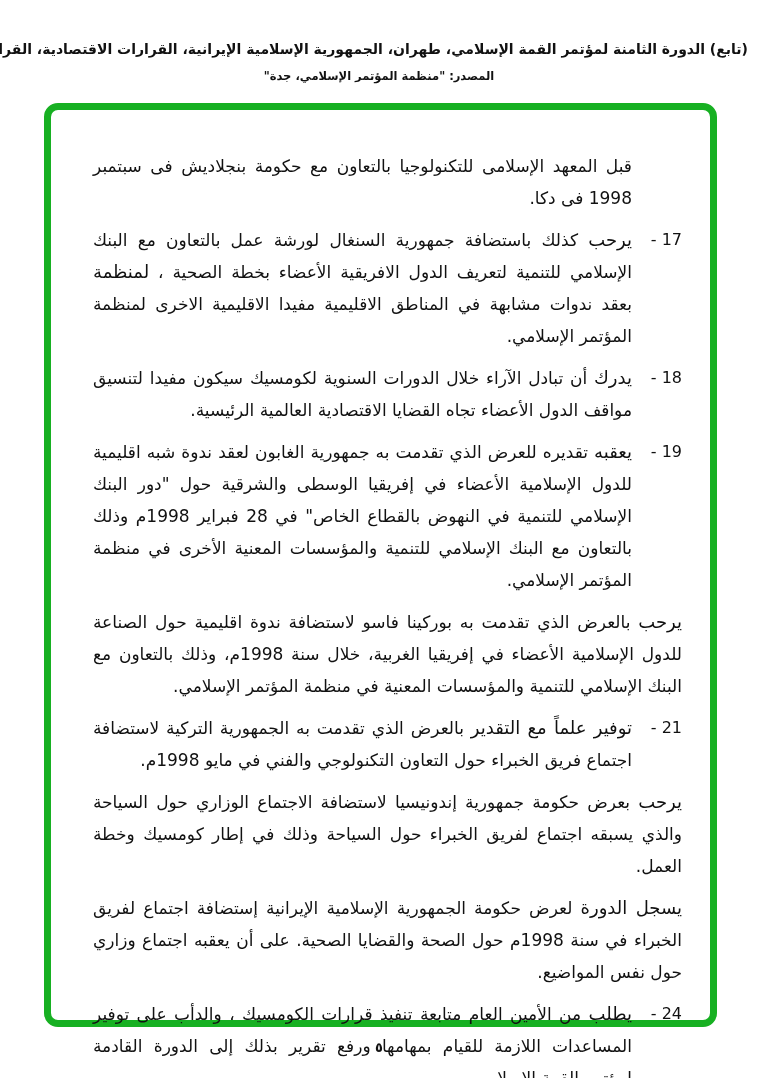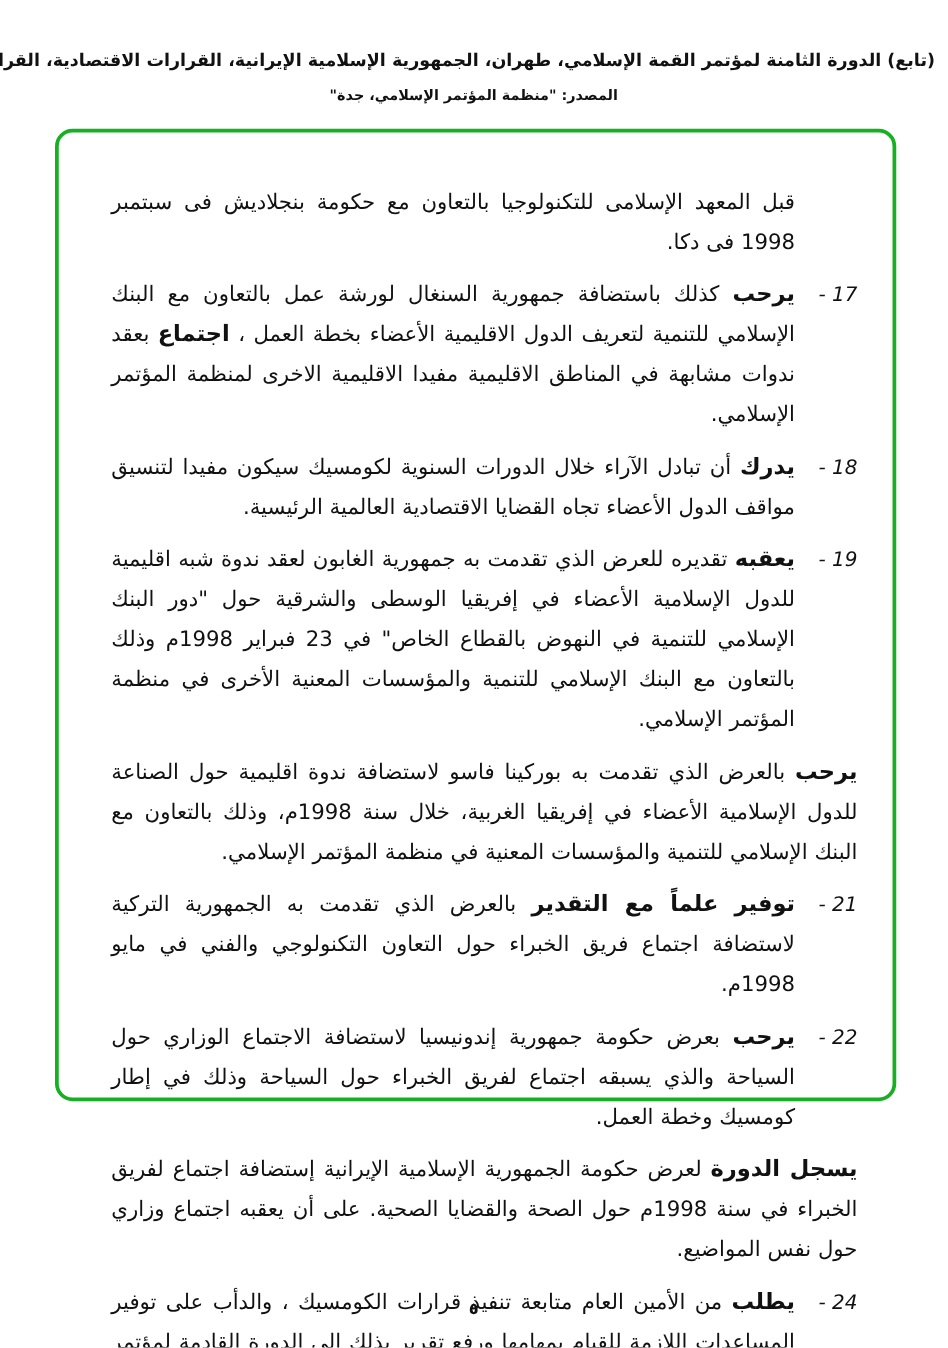--- a/index.html
+++ b/index.html
@@ -34,23 +34,23 @@
     direction: rtl;
     text-align: center;
     font-size: 11.5px;
     font-weight: bold;
   }
   .frame {
     position: absolute;
     left: 44px;
     top: 103px;
     width: 673px;
-    height: 778px;
+    height: 924px;
     box-sizing: border-box;
-    border: 3px solid #b91c1c;
+    border: 7px solid #b91c1c;
     border-radius: 14px;
   }
   .content {
     position: absolute;
     top: 40px;
     left: 42px;
     right: 28px;
     direction: rtl;
   }
   .cont {
@@ -63,31 +63,30 @@
     display: flex;
     margin-bottom: 10px;
     direction: rtl;
   }
   .num {
     flex: 0 0 44px;
     margin-left: 6px;
     font-size: 16px;
     line-height: 32px;
     white-space: nowrap;
-    font-style: italic;
   }
   .txt {
     flex: 1;
     margin: 0;
     text-align: justify;
     font-size: 17px;
     line-height: 32px;
   }
   .kw {
-    font-weight: bold;
+    font-weight: normal;
     font-size: 18px;
   }
   .pagenum {
     position: absolute;
     top: 1040px;
     left: 0;
     right: 0;
     text-align: center;
     font-size: 13px;
     font-weight: bold;
@@ -98,39 +97,38 @@
 
 <div class="hdr1">(تابع) الدورة الثامنة لمؤتمر القمة الإسلامي، طهران، الجمهورية الإسلامية الإيرانية، القرارات الاقتصادية، القرار الرقم ٨/٢٧-أق (ق.إ)</div>
 <div class="hdr2">المصدر:  "منظمة المؤتمر الإسلامي، جدة"</div>
 
 <div class="frame" style="border-color: rgb(23, 176, 34);">
   <div class="content">
     <p class="cont">قبل المعهد الإسلامى للتكنولوجيا بالتعاون مع حكومة بنجلاديش فى سبتمبر 1998 فى دكا.</p>
     <div id="items-list">
         <div class="item">
           <span class="num">17 -</span>
-          <p class="txt"><span class="kw">يرحب</span><span> كذلك باستضافة جمهورية السنغال لورشة عمل بالتعاون مع البنك الإسلامي للتنمية لتعريف الدول الاقليمية الأعضاء بخطة العمل ، </span><span class="kw">اجتماع</span><span> بعقد ندوات مشابهة في المناطق الاقليمية مفيدا الاقليمية الاخرى لمنظمة المؤتمر الإسلامي.</span></p>
+          <p class="txt"><span class="kw">يرحب</span><span> كذلك باستضافة جمهورية السنغال لورشة عمل بالتعاون مع البنك الإسلامي للتنمية لتعريف الدول الافريقية الأعضاء بخطة الصحية ، </span><span class="kw">لمنظمة</span><span> بعقد ندوات مشابهة في المناطق الاقليمية مفيدا الاقليمية الاخرى لمنظمة المؤتمر الإسلامي.</span></p>
         </div>
         <div class="item">
           <span class="num">18 -</span>
           <p class="txt"><span class="kw">يدرك</span><span> أن تبادل الآراء خلال الدورات السنوية لكومسيك سيكون مفيدا لتنسيق مواقف الدول الأعضاء تجاه القضايا الاقتصادية العالمية الرئيسية.</span></p>
         </div>
         <div class="item">
           <span class="num">19 -</span>
-          <p class="txt"><span class="kw">يعقبه</span><span> تقديره للعرض الذي تقدمت به جمهورية الغابون لعقد ندوة شبه اقليمية للدول الإسلامية الأعضاء في إفريقيا الوسطى والشرقية حول "دور البنك الإسلامي للتنمية في النهوض بالقطاع الخاص" في 23 فبراير 1998م وذلك بالتعاون مع البنك الإسلامي للتنمية والمؤسسات المعنية الأخرى في منظمة المؤتمر الإسلامي.</span></p>
+          <p class="txt"><span class="kw">يعقبه</span><span> تقديره للعرض الذي تقدمت به جمهورية الغابون لعقد ندوة شبه اقليمية للدول الإسلامية الأعضاء في إفريقيا الوسطى والشرقية حول "دور البنك الإسلامي للتنمية في النهوض بالقطاع الخاص" في 28 فبراير 1998م وذلك بالتعاون مع البنك الإسلامي للتنمية والمؤسسات المعنية الأخرى في منظمة المؤتمر الإسلامي.</span></p>
         </div>
         <div class="item">
           <p class="txt"><span class="kw">يرحب</span><span> بالعرض الذي تقدمت به بوركينا فاسو لاستضافة ندوة اقليمية حول الصناعة للدول الإسلامية الأعضاء في إفريقيا الغربية، خلال سنة 1998م، وذلك بالتعاون مع البنك الإسلامي للتنمية والمؤسسات المعنية في منظمة المؤتمر الإسلامي.</span></p>
         </div>
         <div class="item">
           <span class="num">21 -</span>
           <p class="txt"><span class="kw">توفير علماً مع التقدير</span><span> بالعرض الذي تقدمت به الجمهورية التركية لاستضافة اجتماع فريق الخبراء حول التعاون التكنولوجي والفني في مايو 1998م.</span></p>
         </div>
         <div class="item">
-          <span class="num">22 -</span>
           <p class="txt"><span class="kw">يرحب</span><span> بعرض حكومة جمهورية إندونيسيا لاستضافة الاجتماع الوزاري حول السياحة والذي يسبقه اجتماع لفريق الخبراء حول السياحة وذلك في إطار كومسيك وخطة العمل.</span></p>
         </div>
         <div class="item">
           <p class="txt"><span class="kw">يسجل الدورة</span><span> لعرض حكومة الجمهورية الإسلامية الإيرانية إستضافة اجتماع لفريق الخبراء في سنة 1998م حول الصحة والقضايا الصحية. على أن يعقبه اجتماع وزاري حول نفس المواضيع.</span></p>
         </div>
         <div class="item">
           <span class="num">24 -</span>
           <p class="txt"><span class="kw">يطلب</span><span> من الأمين العام متابعة تنفيذ قرارات الكومسيك ، والدأب على توفير المساعدات اللازمة للقيام بمهامها ورفع تقرير بذلك إلى الدورة القادمة لمؤتمر القمة الإسلامى.</span></p>
         </div>
       </div>

